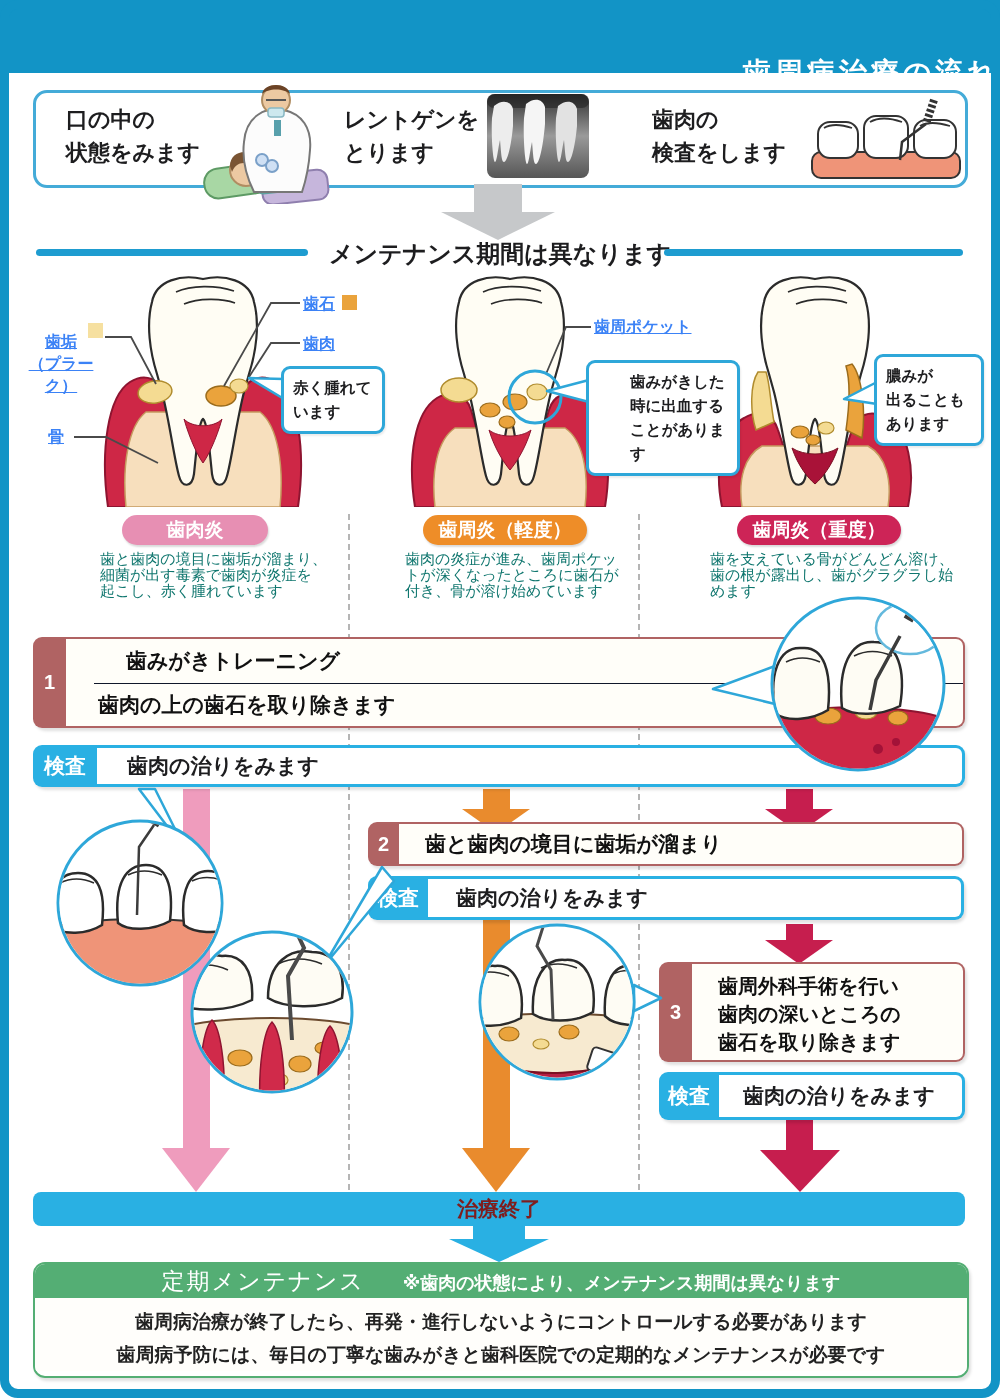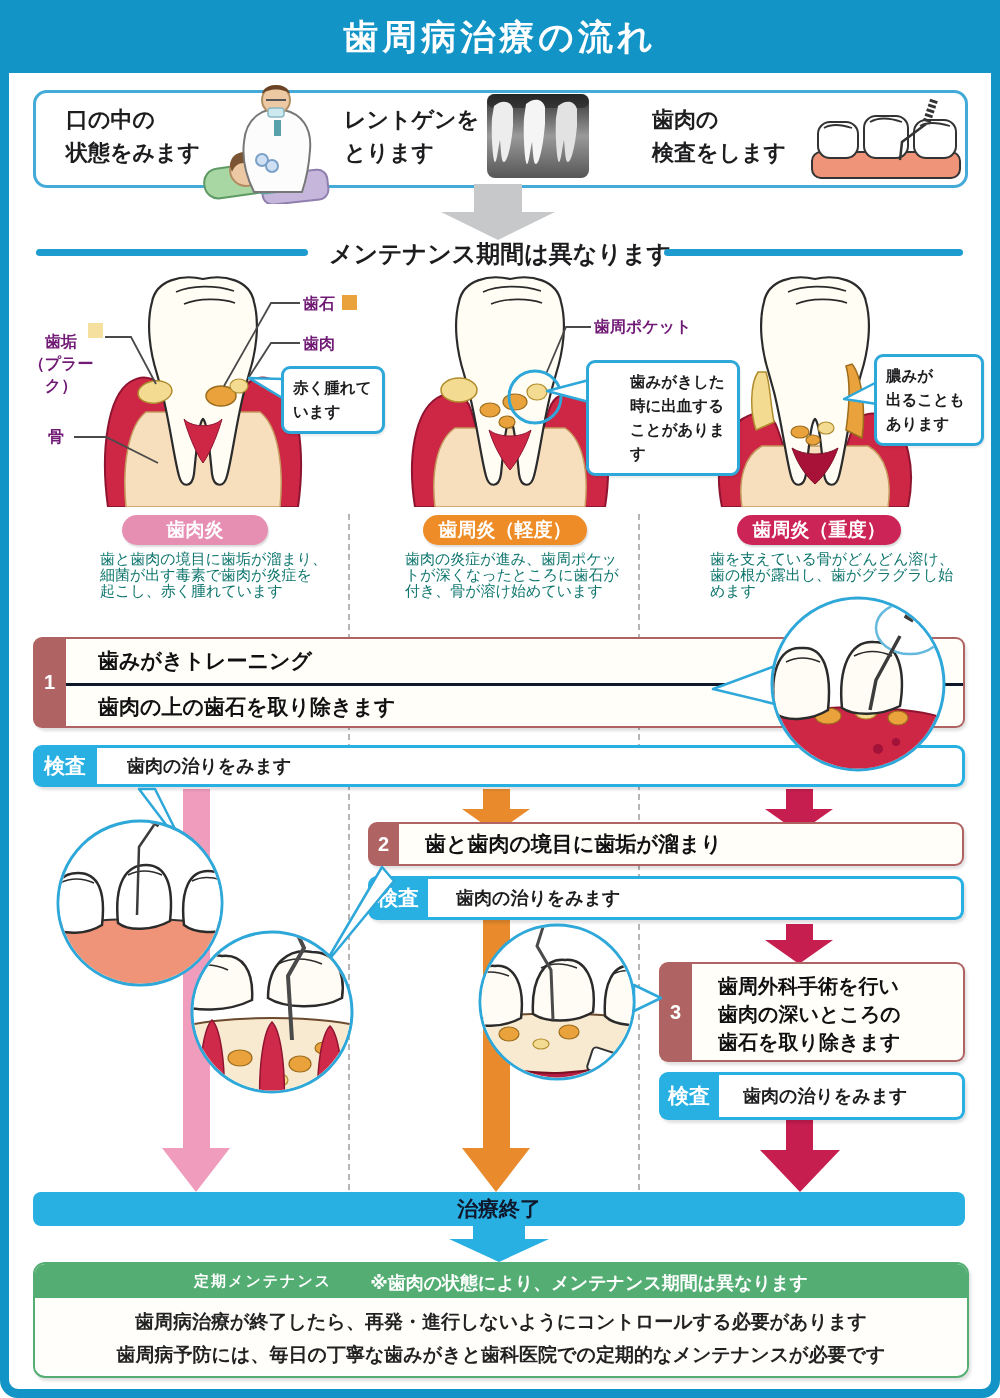--- a/index.html
+++ b/index.html
@@ -2,55 +2,55 @@
 <html><head>
 <meta charset="utf-8">
 <style>
   html,body{margin:0;padding:0;background:#fff;}
   .page{position:relative;width:1000px;height:1398px;background:#fff;overflow:hidden;
         font-family:"Liberation Sans","DejaVu Sans",sans-serif;color:#1d1d1f;}
   .abs{position:absolute;}
   .pre{white-space:pre-line;}
   .frame{position:absolute;inset:0;border:9px solid #1294c6;border-radius:18px;pointer-events:none;z-index:40;}
   .header{position:absolute;top:0;left:0;width:1000px;height:73px;background:#1294c6;z-index:2;}
-  .title{width:100%;text-align:center;line-height:73px;font-size:35px;font-weight:bold;color:#fff;letter-spacing:4px;}
+  .title{width:100%;text-align:right;line-height:73px;font-size:28px;font-weight:bold;color:#fff;letter-spacing:4px;margin-top:36px;}
   .introbox{position:absolute;left:33px;top:90px;width:929px;height:92px;background:#fff;
             border:3px solid #44abd8;border-radius:14px;z-index:2;}
   .introtxt{position:absolute;font-size:22px;line-height:33px;font-weight:bold;z-index:3;}
   .lvbar{position:absolute;top:249px;height:7px;background:#1e9cd0;border-radius:4px;z-index:2;}
   .lvhead{position:absolute;left:320px;top:238px;width:360px;text-align:center;font-size:24px;font-weight:bold;z-index:2;}
   .fig{position:absolute;z-index:2;}
-  .anlabel{position:absolute;font-size:16px;font-weight:600;color:#701a75;line-height:22px;z-index:3;}
+  .anlabel{position:absolute;font-size:16px;font-weight:600;color:#3b82f6;line-height:22px;z-index:3;text-decoration:underline;}
   .swatch{position:absolute;width:15px;height:15px;z-index:3;}
   .callout{position:absolute;background:#fff;border:3px solid #2ea7d9;border-radius:9px;
            font-size:15.5px;line-height:24px;font-weight:600;padding:7px 9px;z-index:6;box-shadow:1px 2px 2px rgba(0,0,0,.08);}
   .pill{position:absolute;top:515px;height:30px;line-height:30px;border-radius:16px;color:#fff;
         font-size:19px;font-weight:bold;text-align:center;z-index:2;box-shadow:1px 2px 2px rgba(0,0,0,.15);}
   .desc{position:absolute;top:551px;font-size:15px;line-height:16px;color:#0f766e;z-index:2;margin-left:16px;}
   .dash{position:absolute;top:514px;height:676px;border-left:2px dashed #b5b5b5;z-index:1;}
   .stepbox{position:absolute;display:flex;z-index:3;box-shadow:2px 3px 3px rgba(0,0,0,.12);border-radius:10px;}
   .steptab{background:#b06363;color:#fff;font-weight:bold;font-size:20px;display:flex;align-items:center;
            justify-content:center;border-radius:9px 0 0 9px;flex:none;}
   .stepbody{flex:1;background:#fffef9;border:2px solid #b06363;border-left:none;border-radius:0 9px 9px 0;}
   .checkbox{position:absolute;display:flex;z-index:3;box-shadow:2px 3px 3px rgba(0,0,0,.12);border-radius:10px;}
   .checktab{background:#29b0e3;color:#fff;font-weight:bold;font-size:21px;display:flex;align-items:center;
             justify-content:center;border-radius:9px 0 0 9px;flex:none;}
   .checkbody{flex:1;background:#fff;border:3px solid #29b0e3;border-left:none;border-radius:0 9px 9px 0;
-             display:flex;align-items:center;font-size:18px;font-weight:bold;}
+             display:flex;align-items:center;font-size:21px;font-weight:bold;}
   .steptext{font-size:21px;font-weight:bold;color:#111;}
   .shaft{position:absolute;z-index:2;}
   .ahead{position:absolute;width:0;height:0;z-index:2;}
   .circ{position:absolute;z-index:5;}
   .overlay{position:absolute;left:0;top:0;z-index:4;pointer-events:none;}
   .finishbar{position:absolute;left:33px;top:1192px;width:932px;height:34px;background:#29b0e3;border-radius:8px;
-             color:#0f172a;font-size:21px;font-weight:bold;text-align:center;line-height:34px;z-index:3;}
+             color:#7f1d1d;font-size:21px;font-weight:bold;text-align:center;line-height:34px;z-index:3;}
   .greenbox{position:absolute;left:33px;top:1262px;width:932px;height:112px;border:2px solid #54ae74;
             border-radius:12px;overflow:hidden;z-index:3;box-shadow:2px 3px 3px rgba(0,0,0,.12);}
   .greenhead{height:34px;background:#54ae74;display:flex;align-items:center;justify-content:center;color:#fff;}
-  .greentitle{font-size:15px;font-weight:bold;letter-spacing:2px;}
+  .greentitle{font-size:23px;font-weight:normal;letter-spacing:2px;}
   .greennote{font-size:18px;font-weight:bold;margin-left:38px;margin-top:4px;}
   .greenbody{background:#fffefb;text-align:center;padding-top:7px;font-size:19px;font-weight:bold;line-height:33px;color:#222;}
 </style>
 </head>
 <body>
 
 <div class="page">
 
   <div class="header">
     <div class="title">歯周病治療の流れ</div>
@@ -180,21 +180,21 @@
   <div class="desc pre" style="left:694px;width:255px;">歯を支えている骨がどんどん溶け、
 歯の根が露出し、歯がグラグラし始
 めます</div>
 
   <div class="dash" style="left:348px;"></div>
   <div class="dash" style="left:638px;"></div>
 
   <div class="stepbox" style="left:33px;top:637px;width:932px;height:91px;">
     <div class="steptab" style="width:33px;">1</div>
     <div class="stepbody">
-      <div class="steptext" style="height:44px;line-height:44px;padding-left:32px;border-bottom:3px solid #0f172a;">歯みがきトレーニング</div>
+      <div class="steptext" style="height:44px;line-height:44px;padding-left:32px;border-bottom:1px solid #0f172a;margin-left:28px;">歯みがきトレーニング</div>
       <div class="steptext" style="height:42px;line-height:42px;padding-left:32px;">歯肉の上の歯石を取り除きます</div>
     </div>
   </div>
 
   <div class="checkbox" style="left:33px;top:745px;width:932px;height:42px;">
     <div class="checktab" style="width:64px;">検査</div>
     <div class="checkbody" style="padding-left:30px;">歯肉の治りをみます</div>
   </div>
 
   <div class="shaft" style="left:183px;top:789px;width:27px;height:359px;background:#ef9cbd;"></div>

